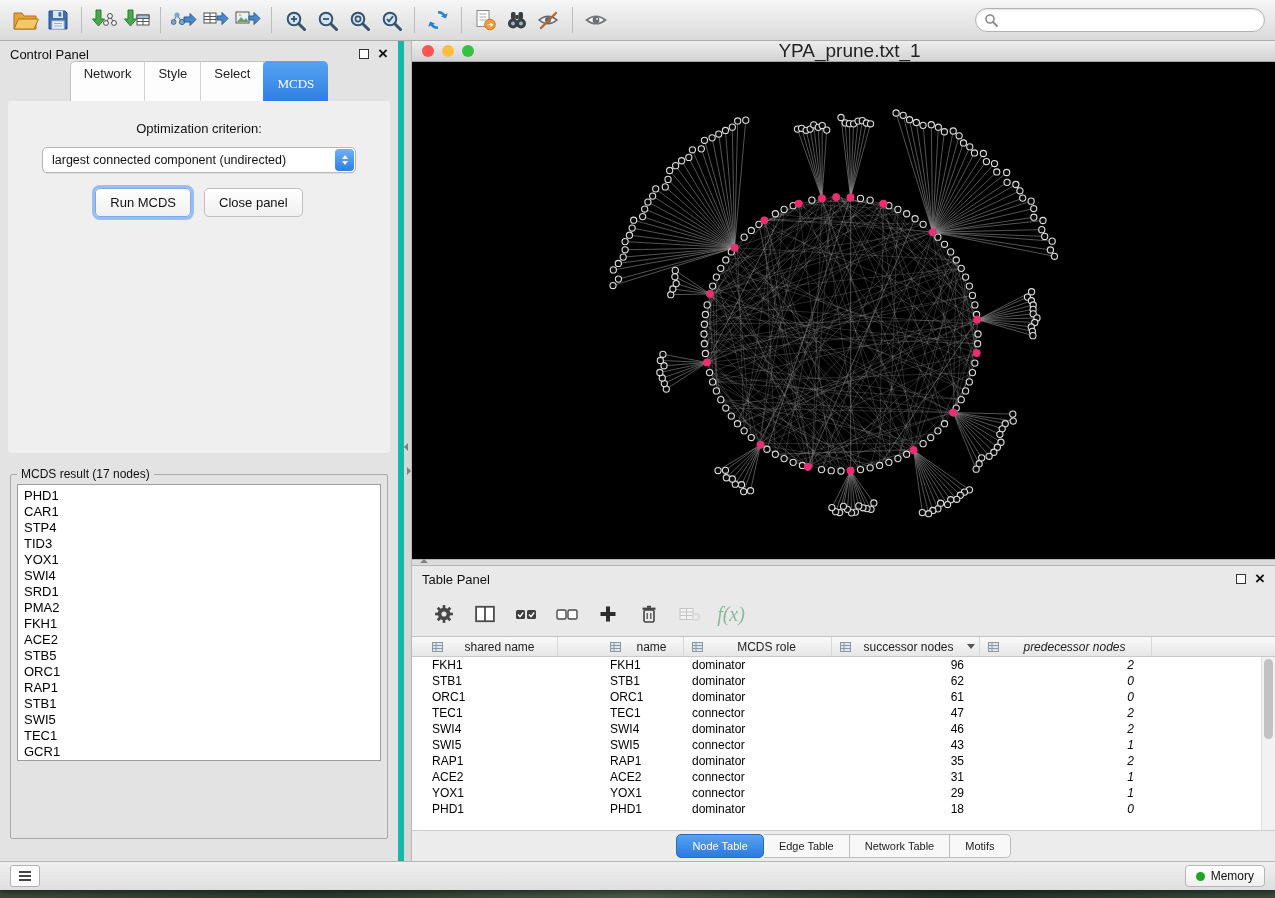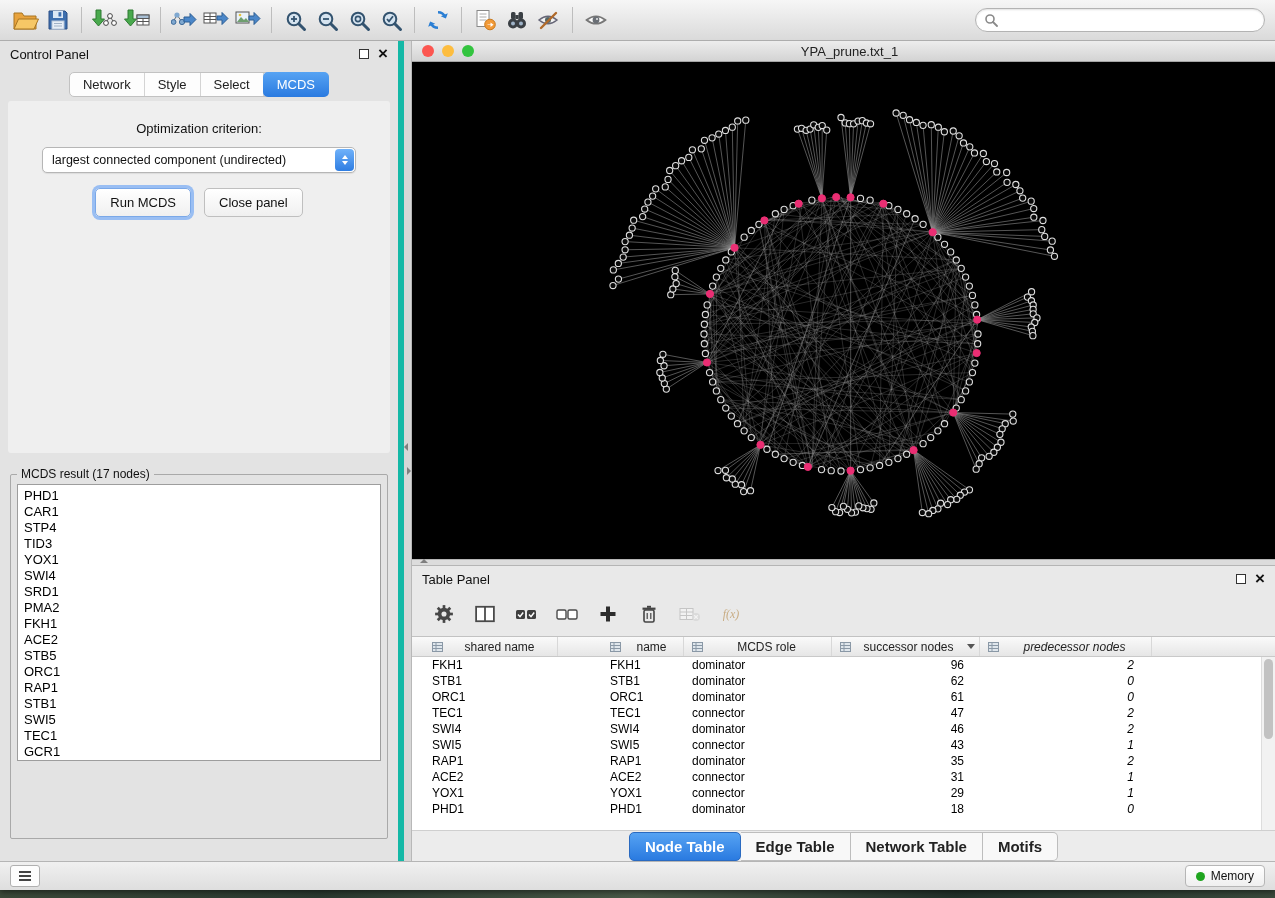--- a/index.html
+++ b/index.html
@@ -33,21 +33,21 @@
   
   .panel-titlebar{height:26px;display:flex;align-items:center;padding:0 10px;font-size:13px;color:#111;flex:0 0 auto;}
   .panel-controls{margin-left:auto;display:flex;gap:9px;align-items:center;}
   .float-glyph{width:8px;height:8px;border:1.5px solid #333;display:inline-block;background:#fff;}
   .close-x{font-size:17px;font-weight:bold;color:#111;line-height:14px;}
   .close-x::before{content:"×";}
   .tabrow{height:34px;display:flex;align-items:center;justify-content:center;flex:0 0 auto;}
   .tabgroup{display:inline-flex;background:#fdfdfd;border:1px solid #c2c2c2;border-radius:5px;}
   .ctab{padding:4px 13px;font-size:13px;color:#222;border-right:1px solid #d4d4d4;cursor:default;}
   .ctab:last-child{border-right:none;}
-  .ctab.active{background:linear-gradient(#56a3f3,#2a7ae0);color:#fff;border-radius:5px;margin:-1px;padding:5px 14px;}
+  .ctab.active{background:linear-gradient(#56a3f3,#2a7ae0);color:#fff;border-radius:5px;margin:-1px;padding:15px 14px;font-family:Liberation Serif, serif;}
   .subpanel{height:352px;margin:0 8px;background:#efefef;border-radius:3px;flex:0 0 auto;}
   .opt-label{padding-top:20px;text-align:center;font-size:13px;color:#111;}
   .select{width:312px;height:24px;margin:11px auto 0;background:#fff;border:1px solid #b6b6b6;
     border-radius:5px;position:relative;display:flex;align-items:center;box-shadow:0 1px 1px rgba(0,0,0,.08);}
   .select-text{font-size:12.5px;padding-left:9px;color:#111;white-space:nowrap;}
   .select-stepper{position:absolute;right:1px;top:1px;bottom:1px;width:19px;border-radius:4px;
     background:linear-gradient(#70b2fa,#2e7de2);display:flex;flex-direction:column;align-items:center;justify-content:center;gap:2px;}
   .sc-up{width:0;height:0;border-left:3.5px solid transparent;border-right:3.5px solid transparent;border-bottom:4.5px solid #fff;}
   .sc-down{width:0;height:0;border-left:3.5px solid transparent;border-right:3.5px solid transparent;border-top:4.5px solid #fff;}
   .btnrow{display:flex;justify-content:center;gap:13px;margin-top:15px;}
@@ -59,52 +59,52 @@
   .result-group legend{font-size:12px;color:#111;padding:0 4px;}
   .mcds-list{background:#fff;border:1px solid #9d9d9d;height:100%;box-sizing:border-box;
     overflow:hidden;padding:3px 0 0 6px;}
   .mcds-item{font-size:13px;line-height:16px;color:#000;}
 
   
   .net-window{flex:0 0 auto;display:flex;flex-direction:column;}
   .net-titlebar{height:20px;background:linear-gradient(#ededed,#d3d3d3);border-bottom:1px solid #a5a5a5;
     position:relative;display:flex;align-items:center;padding-left:10px;gap:8px;flex:0 0 auto;}
   .tl{width:12px;height:12px;border-radius:50%;z-index:2;}
-  .net-title{position:absolute;left:12px;right:0;text-align:center;font-size:13px;color:#222;}
+  .net-title{position:absolute;left:12px;right:0;text-align:center;font-size:19px;color:#222;}
   .net-canvas{height:497px;background:#000;overflow:hidden;}
   .hsplit{height:5px;background:#dcdcdc;border-top:1px solid #b5b5b5;border-bottom:1px solid #b5b5b5;position:relative;}
   .hsplit .varr{position:absolute;left:8px;top:-1px;width:0;height:0;border-left:4px solid transparent;
     border-right:4px solid transparent;border-bottom:4px solid #7f7f7f;}
 
   
   .table-panel{flex:1;display:flex;flex-direction:column;background:#e9e9e9;min-height:0;}
   .tp-toolbar{height:44px;background:#e9e9e9;border-bottom:1px solid #c2c2c2;display:flex;
     align-items:center;gap:17px;padding-left:20px;flex:0 0 auto;}
   .tp-btn{display:flex;align-items:center;justify-content:center;width:24px;height:24px;}
-  .fx{font-family:"Liberation Serif",serif;font-style:italic;font-size:12px;color:#a16207;}
+  .fx{font-family:"Liberation Serif",serif;font-style:italic;font-size:20px;color:#15803d;}
   .thead{height:19px;display:flex;background:linear-gradient(#fafafa,#e6e6e6);
     border-bottom:1px solid #c9c9c9;padding-left:12px;flex:0 0 auto;font-size:12px;color:#222;}
   .hcell{display:flex;align-items:center;border-right:1px solid #d8d8d8;position:relative;box-sizing:border-box;padding:0 4px;}
   .hicon{margin:0 3px 0 4px;flex:0 0 auto;}
   .hlabel{margin:0 auto;white-space:nowrap;}
   .hchev{width:0;height:0;border-left:4px solid transparent;border-right:4px solid transparent;
     border-top:5px solid #555;margin-left:4px;}
   .c0{width:134px;}.c1{width:82px;margin-left:44px;}.c2{width:148px;}.c3{width:148px;}.c4{width:172px;font-style:italic;}
   .cfill{flex:1;border-right:none;}
   .tbody{flex:1;background:#fff;position:relative;overflow:hidden;padding-left:12px;}
   .trow{display:flex;height:16px;align-items:center;font-size:12px;color:#000;}
   .tcell{box-sizing:border-box;white-space:nowrap;overflow:hidden;}
   .trow .c0,.trow .c1,.trow .c2{padding-left:8px;}
   .trow .c3{text-align:right;padding-right:16px;}
   .trow .c4{text-align:right;padding-right:18px;}
   .vscroll{position:absolute;right:0;top:0;bottom:0;width:13px;background:#f2f2f2;border-left:1px solid #ddd;}
   .vthumb{position:absolute;top:2px;left:2px;width:9px;height:46%;background:#c2c2c2;border-radius:5px;}
   .tp-tabs{height:30px;display:flex;align-items:center;justify-content:center;background:#ececec;
     border-top:1px solid #cfcfcf;flex:0 0 auto;}
-  .ttab{padding:5px 15px;font-size:15px;background:#f8f8f8;border:1px solid #bdbdbd;border-left:none;color:#222;font-weight:bold;}
+  .ttab{padding:5px 15px;font-size:11px;background:#f8f8f8;border:1px solid #bdbdbd;border-left:none;color:#222;}
   .ttab:first-child{border-left:1px solid #bdbdbd;border-radius:5px 0 0 5px;}
   .ttab:last-child{border-radius:0 5px 5px 0;}
   .ttab.active{background:linear-gradient(#56a3f3,#2a7ae0);color:#fff;border-color:#2a6ac0;border-radius:5px;}
 
   
   .statusbar{height:28px;background:linear-gradient(#f0f0f0,#dedede);border-top:1px solid #b5b5b5;
     display:flex;align-items:center;padding:0 10px;flex:0 0 auto;}
   .list-btn{width:28px;height:20px;border:1px solid #b0b0b0;border-radius:3px;background:#fdfdfd;
     display:flex;flex-direction:column;align-items:center;justify-content:center;gap:2px;}
   .list-btn i{display:block;width:12px;height:2px;background:#444;}

